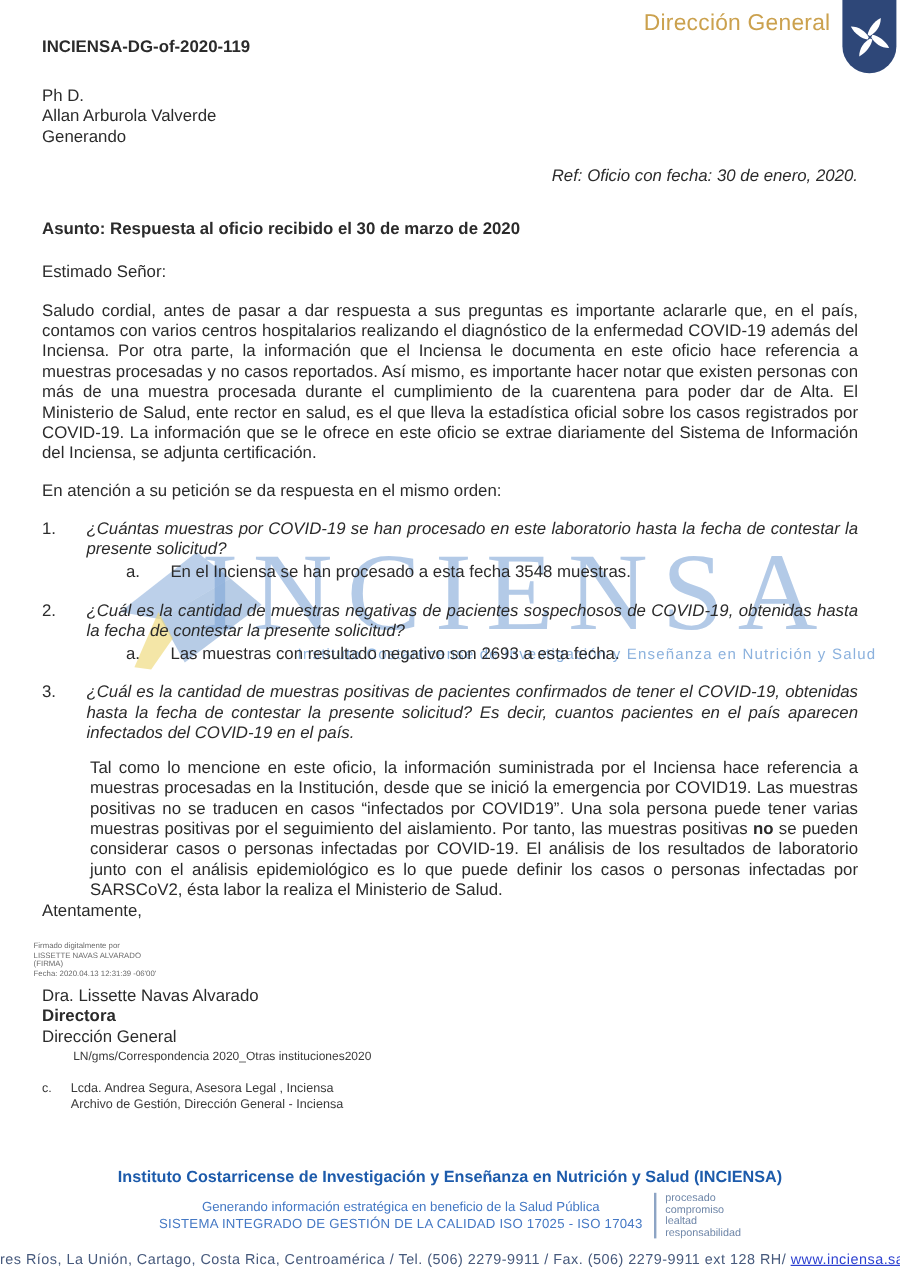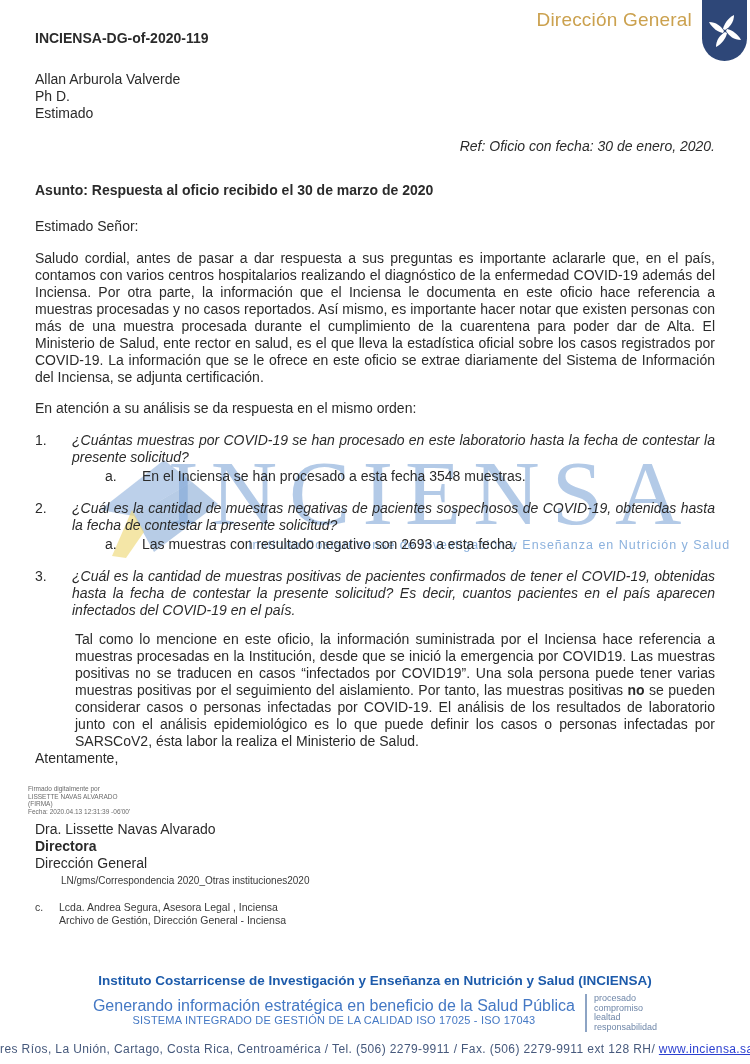--- a/index.html
+++ b/index.html
@@ -53,21 +53,21 @@
   .sig-title{font-weight:bold;}
   .anexo{margin-top:12px;}
   .file-ref{font-size:10px;color:#3a3a3a;padding-left:26px;}
   .cc-block{display:flex;margin-top:12px;font-size:10.5px;line-height:13px;color:#3a3a3a;}
   .cc-label{width:24px;flex:none;}
   
   .footer{position:absolute;left:0;right:0;bottom:0;z-index:1;}
   .institute-line{text-align:center;font-size:13.5px;font-weight:bold;color:#1D5BAB;}
   .slogan-row{display:flex;justify-content:center;align-items:center;margin-top:6px;gap:10px;}
   .slogans{text-align:center;color:#4478C4;}
-  .slogan1{font-size:16px;line-height:14px;}
+  .slogan1{font-size:11px;line-height:14px;}
   .slogan2{font-size:11px;line-height:14px;letter-spacing:.2px;}
   .values{border-left:2px solid #8da4c4;padding-left:7px;font-size:9px;line-height:9.5px;color:#6E86A8;text-align:left;}
   .address-line{
     margin-top:10px;margin-bottom:8px;font-size:12px;letter-spacing:.4px;color:#46597C;white-space:nowrap;
   }
   .website-link{color:#2B3FD0;text-decoration:underline;}
 </style>
 </head>
 <body>
 
@@ -92,34 +92,34 @@
         <path d="M0 -1 C 5 -4 9 -9 9 -16 C 3 -13 -1 -7 -2 -2 Z" transform="rotate(180)"></path>
         <path d="M0 -1 C 5 -4 9 -9 9 -16 C 3 -13 -1 -7 -2 -2 Z" transform="rotate(270)"></path>
       </g>
     </svg>
   </div>
 
   <div class="letter">
     <div class="oficio-number">INCIENSA-DG-of-2020-119</div>
 
     <div class="recipient">
+      <div>Ph D.</div>
       <div>Allan Arburola Valverde</div>
-      <div>Ph D.</div>
-      <div>Estimado</div>
+      <div>Generando</div>
     </div>
 
     <div class="ref-line">Ref: Oficio con fecha: 30 de enero, 2020.</div>
 
     <div class="subject">Asunto: Respuesta al oficio recibido el 30 de marzo de 2020</div>
 
     <div class="salutation">Estimado Señor:</div>
 
     <div class="para">Saludo cordial, antes de pasar a dar respuesta a sus preguntas es importante aclararle que, en el país, contamos con varios centros hospitalarios realizando el diagnóstico de la enfermedad COVID-19 además del Inciensa.  Por otra parte, la información que el Inciensa le documenta en este oficio hace referencia a muestras procesadas y no casos reportados. Así mismo, es importante hacer notar que existen personas con más de una muestra procesada durante el cumplimiento de la cuarentena para poder dar de Alta.  El Ministerio de Salud, ente rector en salud, es el que lleva la estadística oficial sobre los casos registrados por COVID-19.  La información que se le ofrece en este oficio se extrae diariamente del Sistema de Información del Inciensa, se adjunta certificación.</div>
 
-    <div class="list-intro">En atención a su análisis se da respuesta en el mismo orden:</div>
+    <div class="list-intro">En atención a su petición se da respuesta en el mismo orden:</div>
 
     <div class="q-item">
       <div class="q-num">1.</div>
       <div class="q-body">
         <div class="q-text">¿Cuántas muestras por COVID-19 se han procesado en este laboratorio hasta la fecha de contestar la presente solicitud?</div>
         <div class="answer-row">
           <div class="answer-label">a.</div>
           <div class="answer-text">En el Inciensa se han procesado a esta fecha 3548 muestras.</div>
         </div>
       </div>

